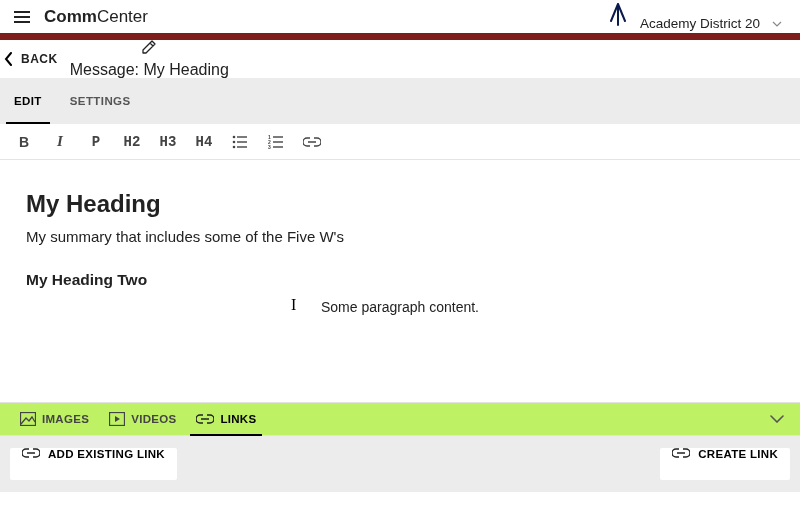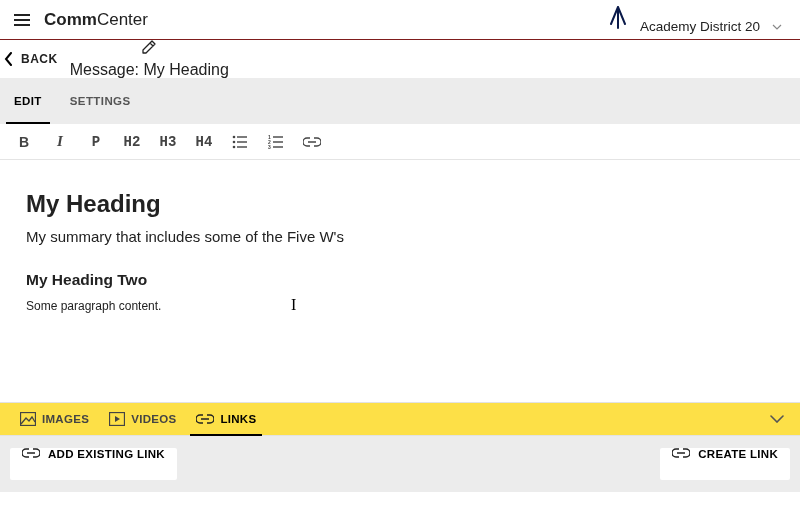--- a/index.html
+++ b/index.html
@@ -1,17 +1,17 @@
 <!DOCTYPE html>
 <html><head>
 <meta charset="utf-8">
 <style>
   * { box-sizing: border-box; margin: 0; padding: 0; }
   html, body { width: 800px; height: 509px; overflow: hidden; font-family: Arial, Helvetica, sans-serif; background: #fff; color: #222; }
-  .topbar { height: 40px; border-bottom: 1px solid #7f1d1d; display: flex; align-items: center; padding: 0 10px; }
+  .topbar { height: 40px; border-bottom: 7px solid #7f1d1d; display: flex; align-items: center; padding: 0 10px; }
   .hamburger { display: flex; flex-direction: column; gap: 3px; cursor: pointer; padding: 4px; }
   .hamburger span { width: 16px; height: 2px; background: #222; display: block; }
   .brand { font-size: 17px; margin-left: 10px; letter-spacing: 0; }
   .brand .b1 { font-weight: 700; }
   .brand .b2 { font-weight: 400; }
   .topbar-spacer { flex: 1; }
   .org-select { display: flex; align-items: flex-end; gap: 12px; cursor: pointer; padding-right: 8px; }
   .org-logo svg { display: block; }
   .org-name { font-size: 13.5px; font-weight: 500; }
   .chev-down { color: #888; }
@@ -30,24 +30,24 @@
   .toolbar { height: 36px; border-bottom: 1px solid #e4e4e4; display: flex; align-items: center; gap: 8px; padding: 0 10px; background: #fff; }
   .tbtn { width: 28px; height: 28px; display: flex; align-items: center; justify-content: center; cursor: pointer; font-family: 'Courier New', monospace; font-size: 14px; color: #444; font-weight: 600; border-radius: 3px; }
   .tbtn svg { display: block; }
   .tbtn.bold { font-family: Arial; font-weight: 900; }
   .tbtn.italic { font-family: Georgia, serif; font-style: italic; font-weight: 600; font-size: 15px; }
 
   .editor { padding: 30px 26px; height: 242px; overflow: auto; background: #fff; }
   .editor h1 { font-family: Verdana, sans-serif; font-size: 24px; font-weight: 800; margin-bottom: 10px; }
   .editor .summary { font-family: Verdana, sans-serif; font-size: 15px; margin-bottom: 26px; }
   .editor h2 { font-family: Verdana, sans-serif; font-size: 15.5px; font-weight: 800; margin-bottom: 10px; }
-  .editor .para { font-family: Verdana, sans-serif; font-size: 12px; }
+  .editor .para { font-family: Verdana, sans-serif; font-size: 14px; text-align: center; }
   .text-cursor { position: absolute; left: 291px; top: 296px; font-family: serif; font-size: 16px; color: #000; pointer-events: none; }
 
-  .media-tabs { height: 34px; border-top: 1px solid #e2e2e2; border-bottom: 1px solid #e2e2e2; display: flex; align-items: stretch; padding: 0 10px; background:#fde047; }
+  .media-tabs { height: 34px; border-top: 1px solid #e2e2e2; border-bottom: 1px solid #e2e2e2; display: flex; align-items: stretch; padding: 0 10px; background:#bef264; }
   .mtab { display: flex; align-items: center; gap: 6px; padding: 0 10px; font-size: 11.5px; font-weight: 600; letter-spacing: 0.3px; cursor: pointer; position: relative; color:#444; }
   .mtab.active { color: #000; }
   .mtab.active::after { content:''; position:absolute; left:4px; right:4px; bottom:-1px; height:2px; background:#000; }
   .mtab svg { display:block; }
   .media-tabs .spacer { flex:1; }
   .collapse-btn { display:flex; align-items:center; padding:0 6px; cursor:pointer; color:#555; }
 
   .bottom-actions { height: 56px; background: #ececec; display:flex; align-items:center; padding: 0 10px; gap:10px; }
   .bottom-actions .spacer { flex:1; }
   .btn { background:#fff; border:none; height:32px; padding:0 12px; display:flex; align-items:flex-start; gap:8px; font-size:11.5px; font-weight:700; letter-spacing:0.3px; cursor:pointer; border-radius:2px; }

